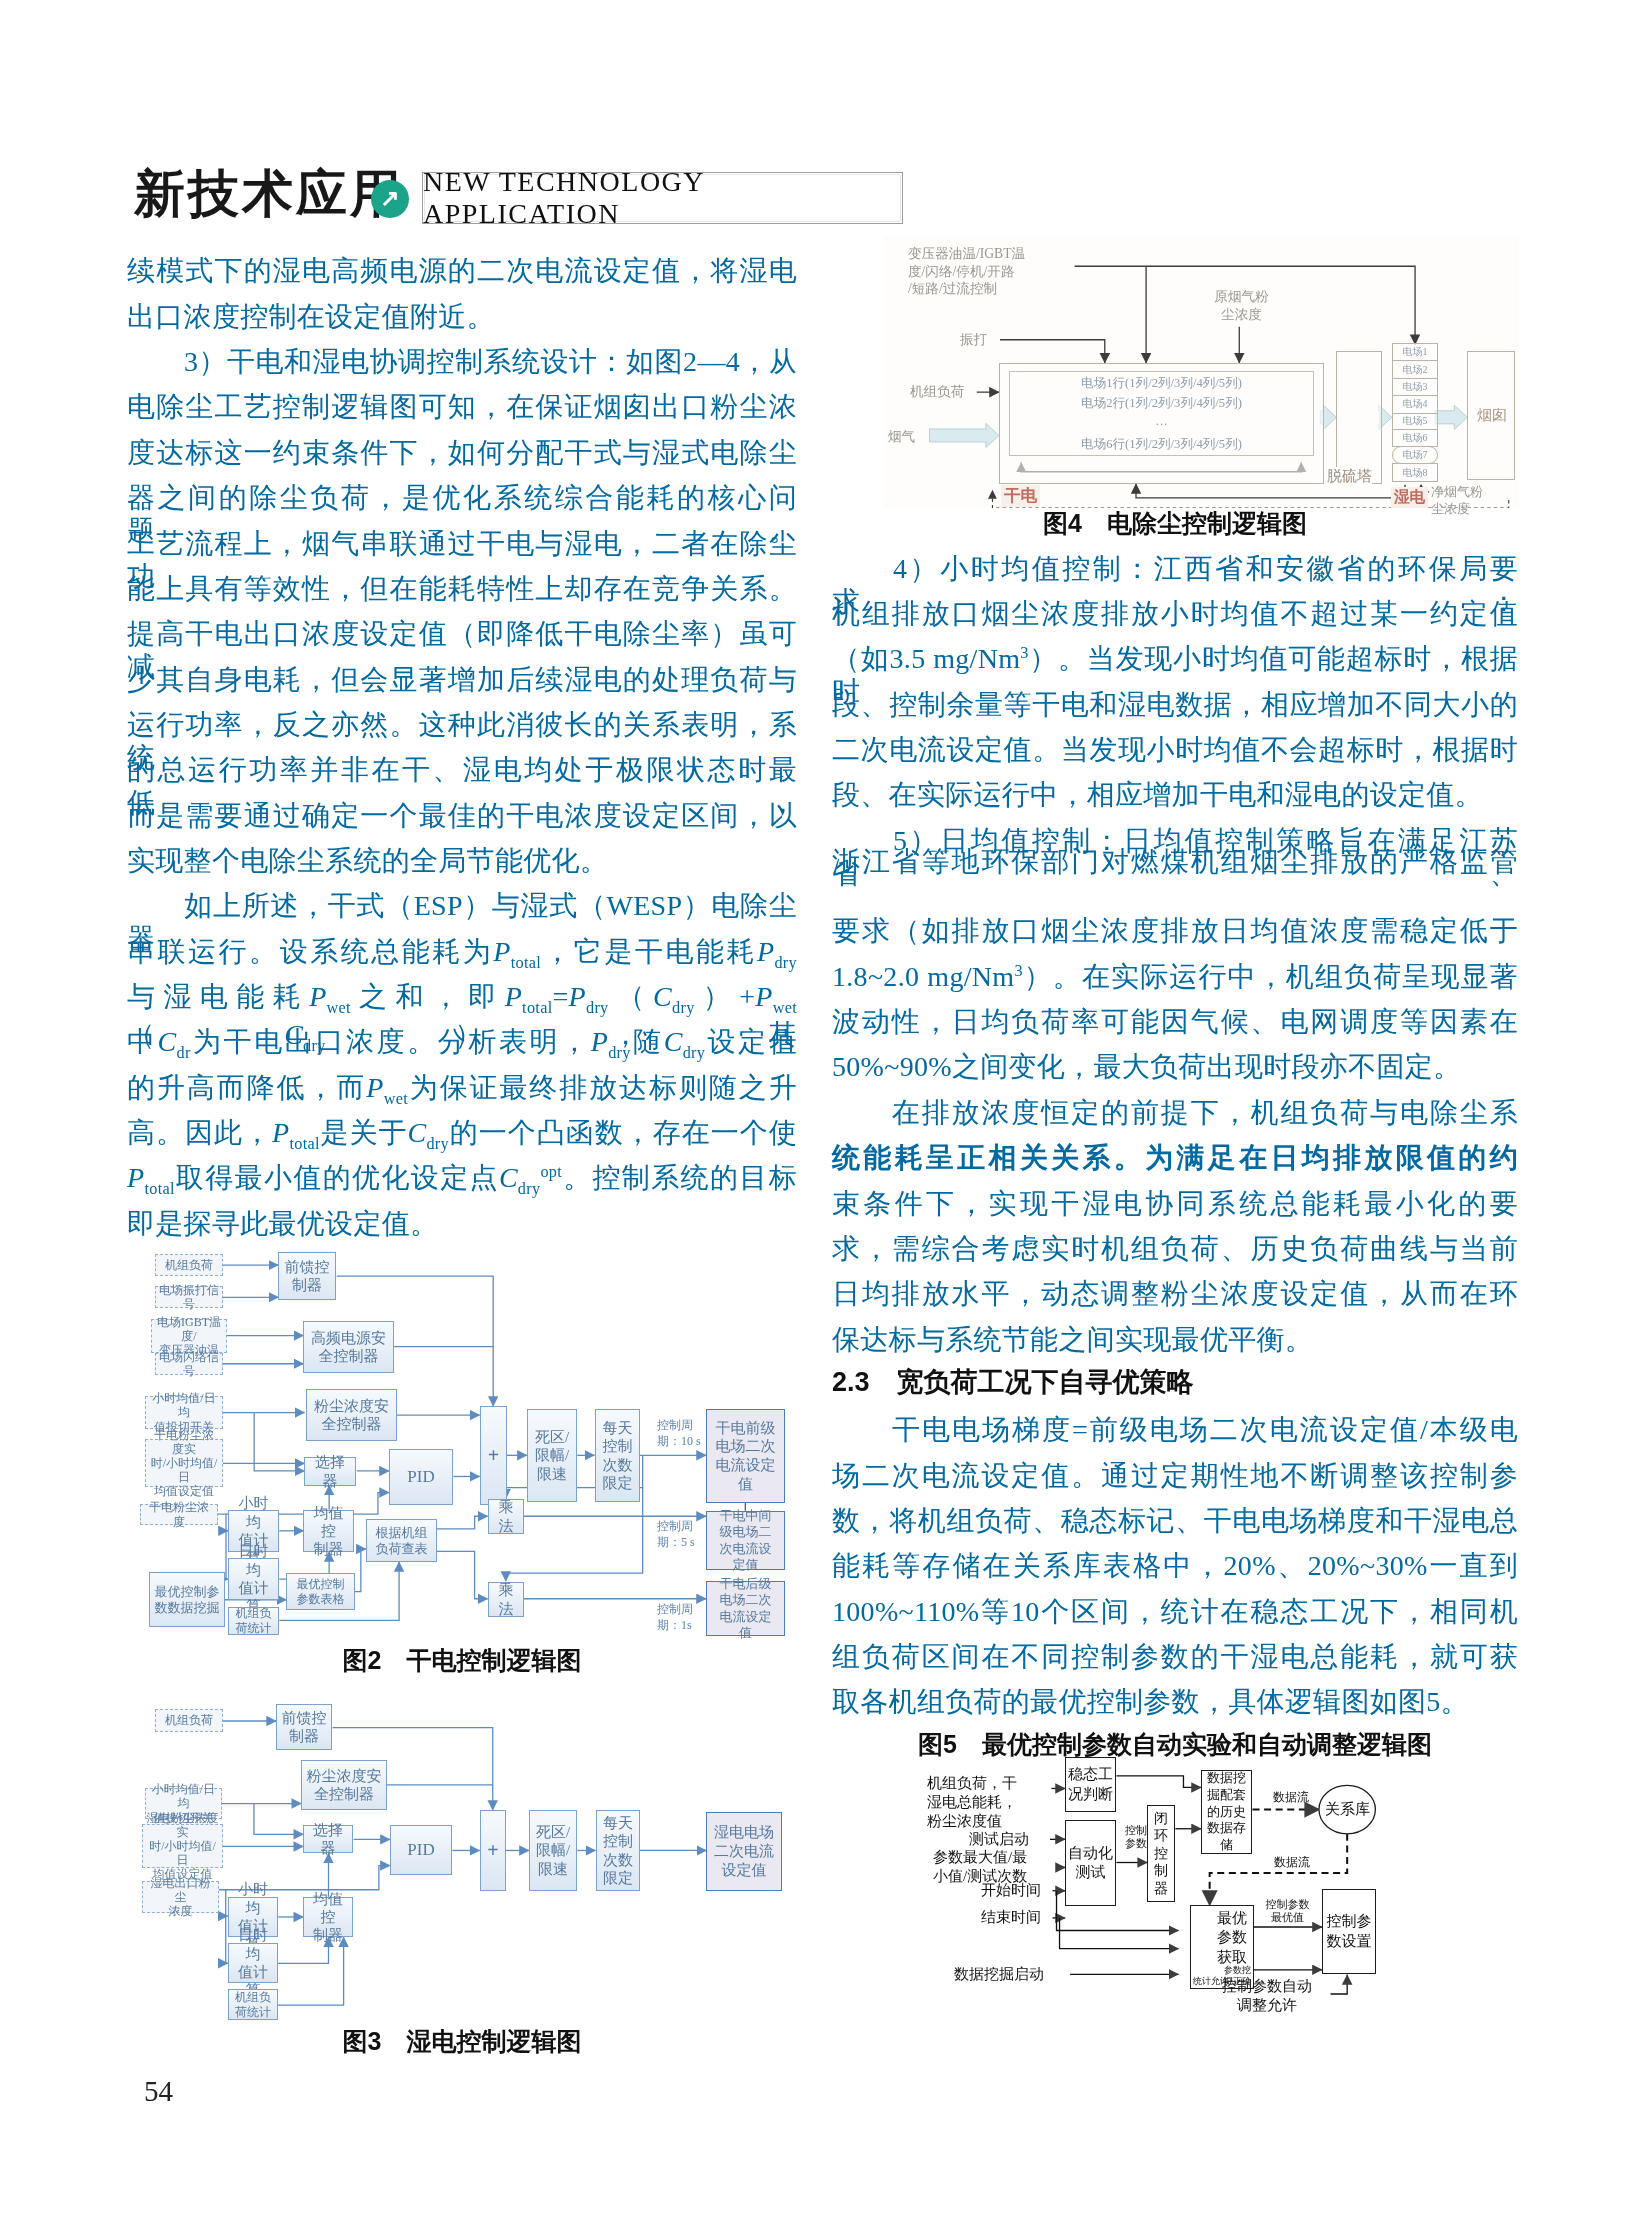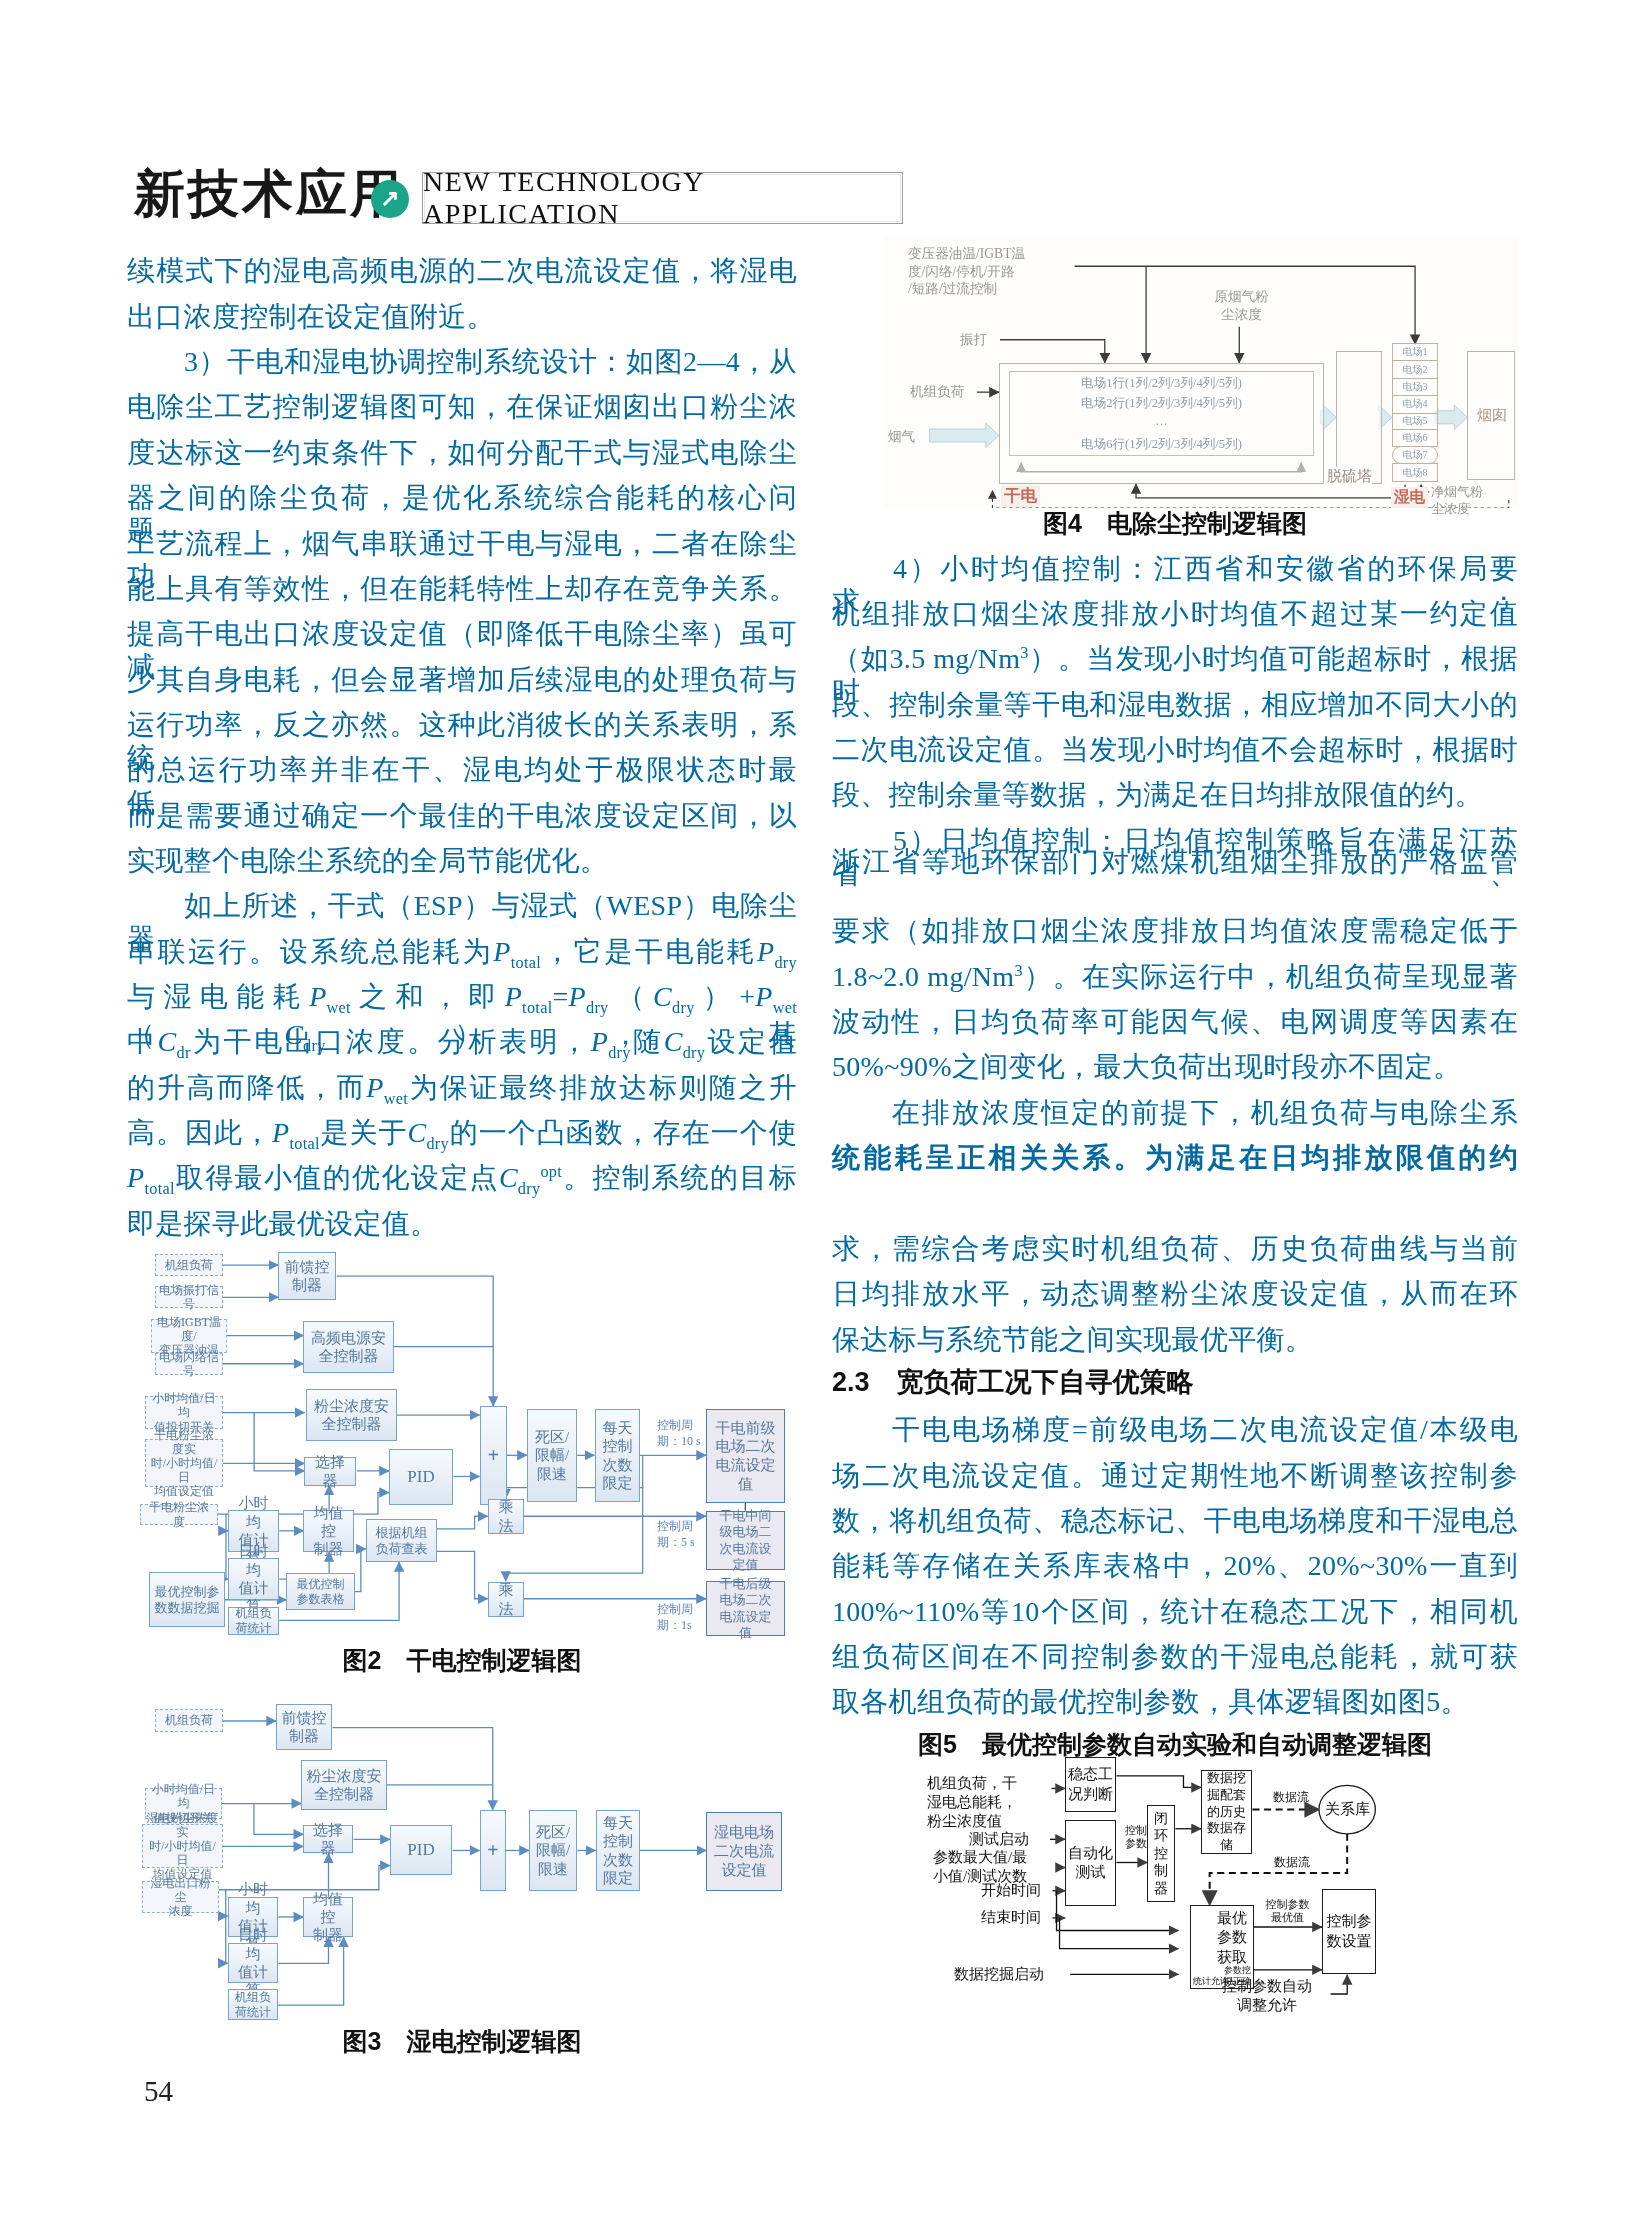--- a/index.html
+++ b/index.html
@@ -88,29 +88,30 @@
       <div class="tline" style="top: 1161px;"><i>P</i><sub>total</sub>取得最小值的优化设定点<i>C</i><sub>dry</sub><sup>opt</sup>。控制系统的目标</div>
       <div class="tline short" style="top: 1207px;">即是探寻此最优设定值。</div>
     </div>
   <div id="right-col" class="colwrap" style="left:832px;width:686px;">
       <div class="cap" style="top: 510px;">图4　电除尘控制逻辑图</div>
       <div class="tline" style="top: 552px;">　　4）小时均值控制：江西省和安徽省的环保局要求：</div>
       <div class="tline" style="top: 597px;">机组排放口烟尘浓度排放小时均值不超过某一约定值</div>
       <div class="tline" style="top: 642px;">（如3.5 mg/Nm<sup>3</sup>）。当发现小时均值可能超标时，根据时</div>
       <div class="tline" style="top: 688px;">段、控制余量等干电和湿电数据，相应增加不同大小的</div>
       <div class="tline" style="top: 733px;">二次电流设定值。当发现小时均值不会超标时，根据时</div>
-      <div class="tline short" style="top: 778px;">段、控制余量等数据，为满足在日均排放限值的约。</div>
+      <div class="tline short" style="top: 778px;">段、在实际运行中，相应增加干电和湿电的设定值。</div>
       <div class="tline" style="top: 824px;">　　5）日均值控制：日均值控制策略旨在满足江苏省、</div>
       <div class="tline" style="top: 845px; font-family: Liberation Serif, serif;">浙江省等地环保部门对燃煤机组烟尘排放的严格监管</div>
       <div class="tline" style="top: 914px;">要求（如排放口烟尘浓度排放日均值浓度需稳定低于</div>
       <div class="tline" style="top: 960px;">1.8~2.0 mg/Nm<sup>3</sup>）。在实际运行中，机组负荷呈现显著</div>
       <div class="tline" style="top: 1005px;">波动性，日均负荷率可能因气候、电网调度等因素在</div>
       <div class="tline short" style="top: 1050px;">50%~90%之间变化，最大负荷出现时段亦不固定。</div>
       <div class="tline" style="top: 1096px;">　　在排放浓度恒定的前提下，机组负荷与电除尘系</div>
       <div class="tline" style="top: 1141px; font-weight: bold;">统能耗呈正相关关系。为满足在日均排放限值的约</div>
+      <div class="tline" style="top: 1187px;">束条件下，实现干湿电协同系统总能耗最小化的要</div>
       <div class="tline" style="top: 1232px;">求，需综合考虑实时机组负荷、历史负荷曲线与当前</div>
       <div class="tline" style="top: 1277px;">日均排放水平，动态调整粉尘浓度设定值，从而在环</div>
       <div class="tline short" style="top: 1323px;">保达标与系统节能之间实现最优平衡。</div>
       <div class="h23" style="top: 1368px;">2.3　宽负荷工况下自寻优策略</div>
       <div class="tline" style="top: 1413px;">　　干电电场梯度=前级电场二次电流设定值/本级电</div>
       <div class="tline" style="top: 1459px;">场二次电流设定值。通过定期性地不断调整该控制参</div>
       <div class="tline" style="top: 1504px;">数，将机组负荷、稳态标记、干电电场梯度和干湿电总</div>
       <div class="tline" style="top: 1549px;">能耗等存储在关系库表格中，20%、20%~30%一直到</div>
       <div class="tline" style="top: 1595px;">100%~110%等10个区间，统计在稳态工况下，相同机</div>
       <div class="tline" style="top: 1640px;">组负荷区间在不同控制参数的干湿电总能耗，就可获</div>

